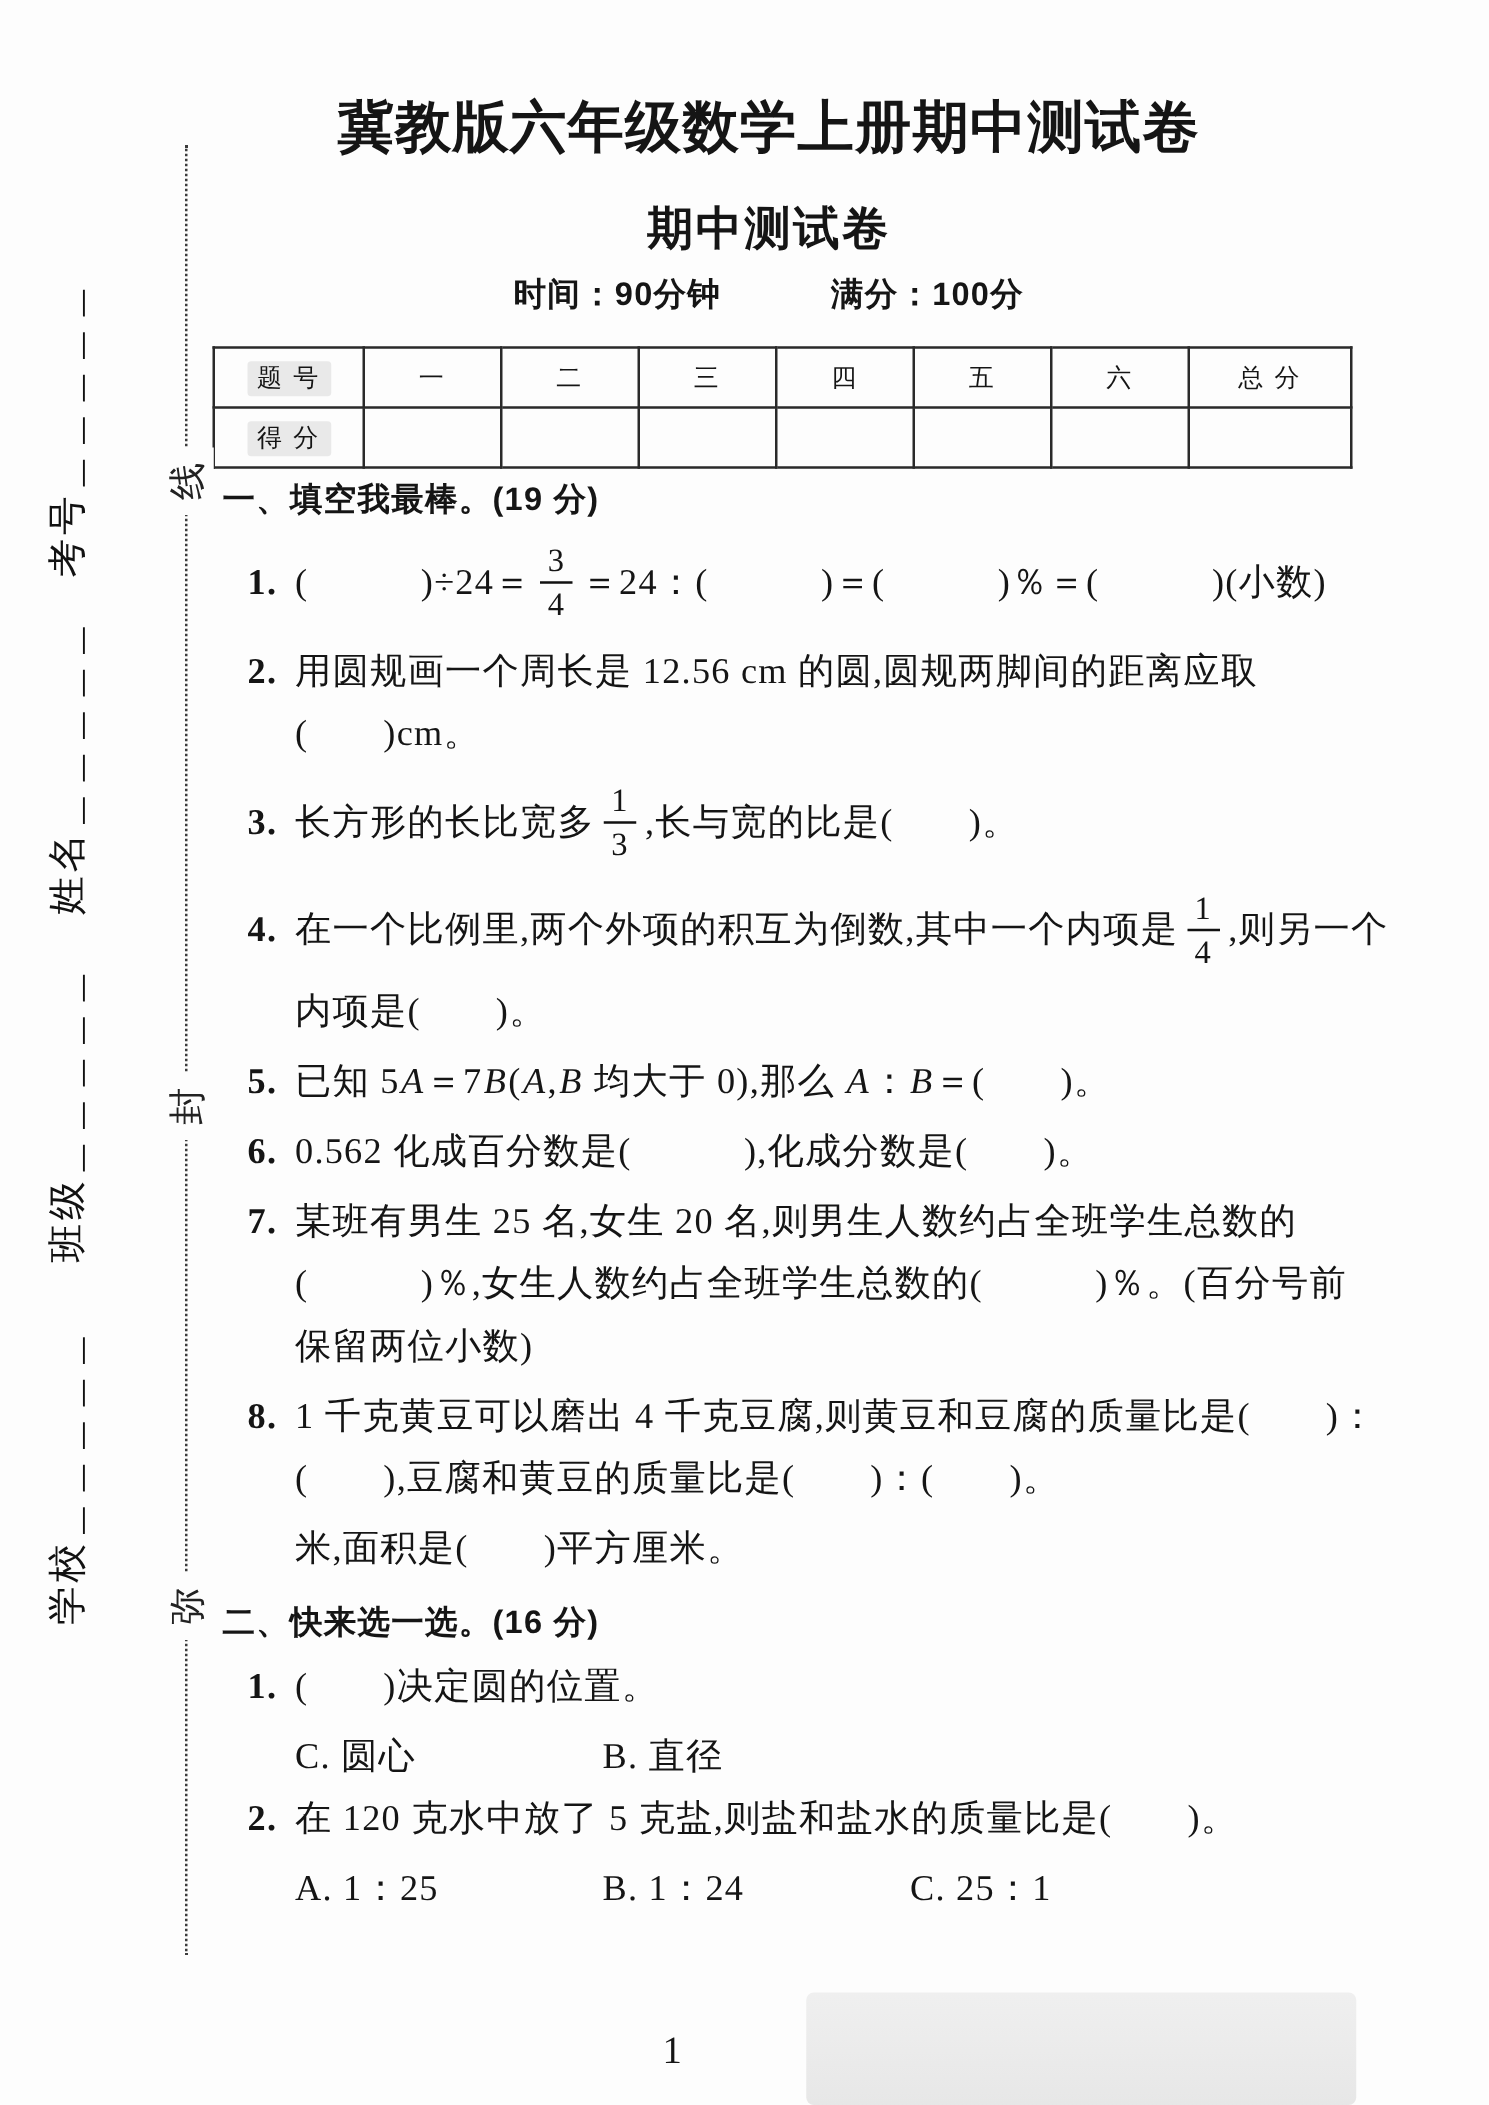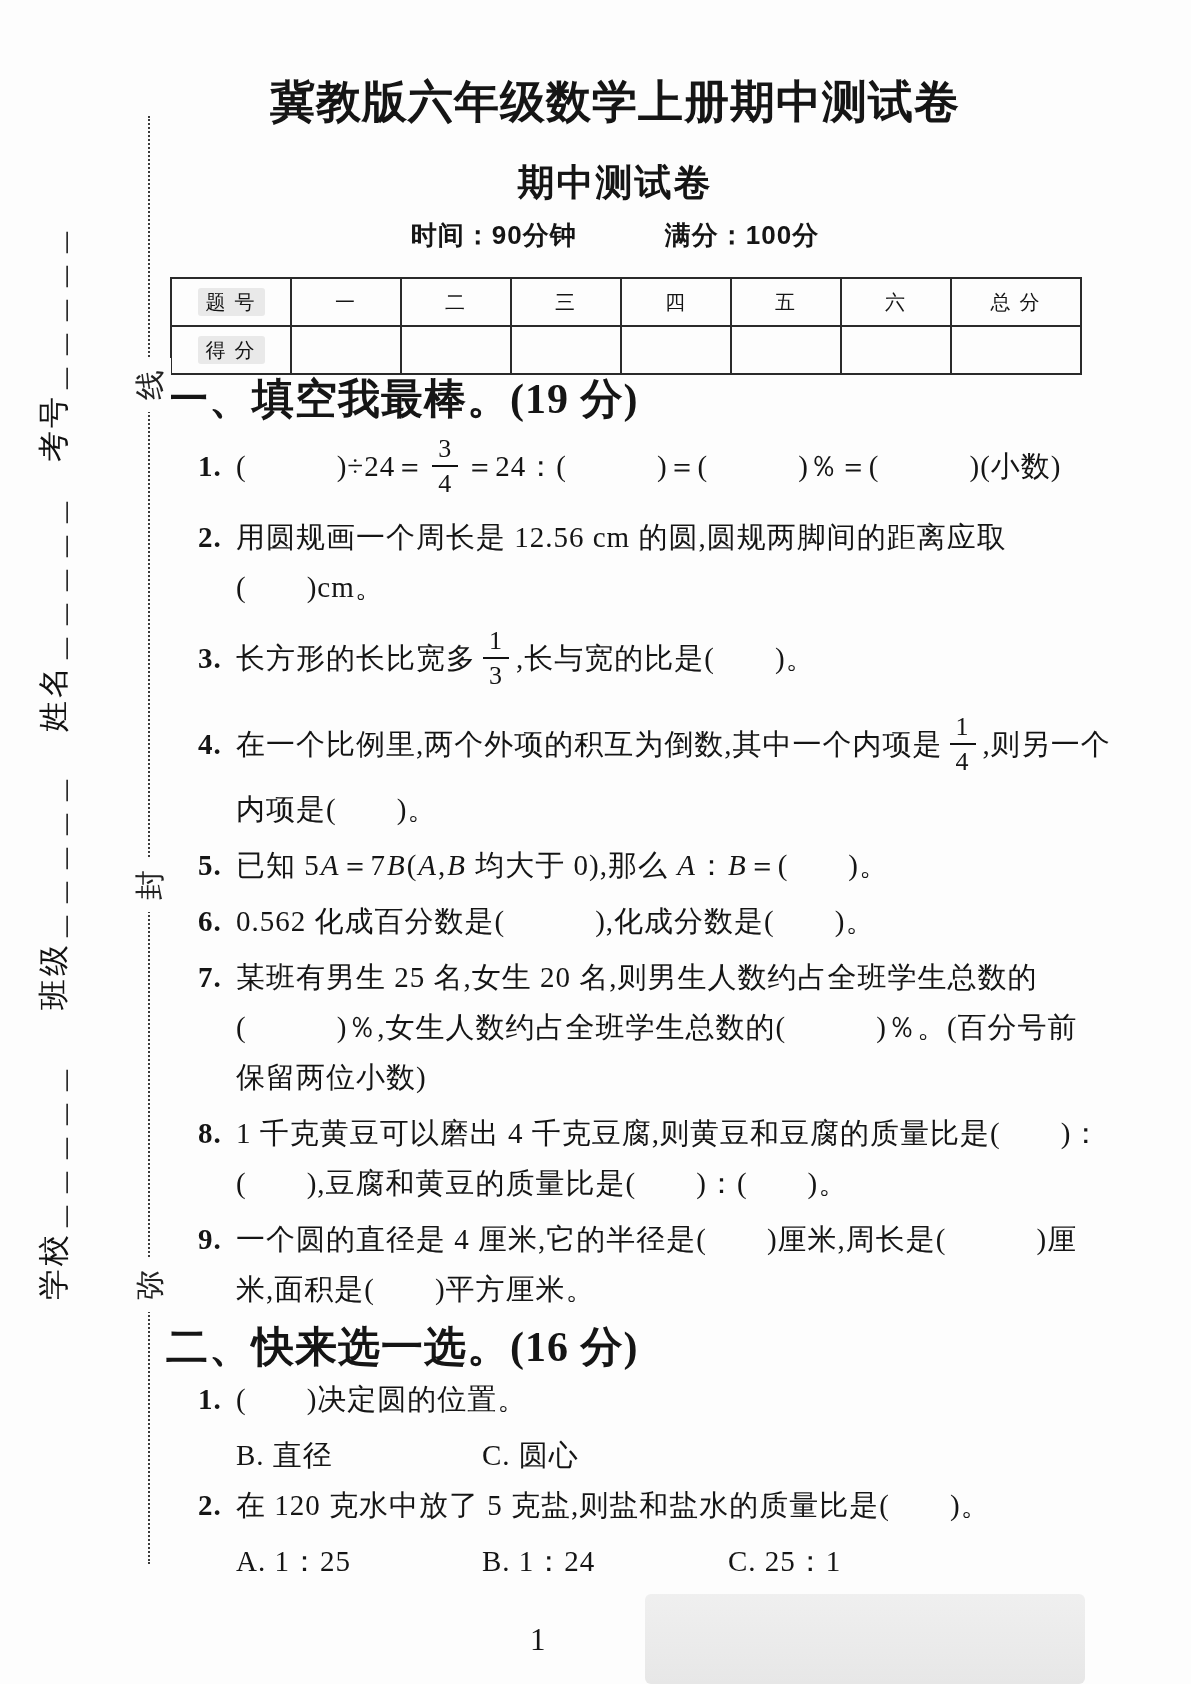--- a/index.html
+++ b/index.html
@@ -28,22 +28,22 @@
       transform:rotate(-90deg);transform-origin:0 0;
       font-size:31px;letter-spacing:3px;color:#111;}
   .seal-line{position:absolute;left:148px;top:116px;height:1448px;width:0;
       border-left:2px dotted #3c3c3c;z-index:1;}
   .seal-char{position:absolute;left:130px;white-space:nowrap;
       transform:rotate(-90deg);transform-origin:0 0;
       font-size:30px;background:#fdfdfd;padding:0 12px;z-index:2;color:#222;}
   
   .content{position:absolute;left:166px;top:378px;width:905px;font-size:29px;
       letter-spacing:1px;line-height:50px;}
-  .sec-heading{font-family:Liberation Serif, serif;font-weight:bold;
-      font-size:42px;line-height:42px;margin:0 0 6px 0;letter-spacing:1px;}
+  .sec-heading{font-family:Liberation Sans, sans-serif;font-weight:bold;
+      font-size:26px;line-height:42px;margin:0 0 6px 12px;letter-spacing:1px;}
   .sec2 .sec-heading{margin-top:12px;}
   .q{margin:0 0 6px 0;padding-left:70px;position:relative;}
   .qline{white-space:nowrap;}
   .qline.first{text-indent:-38px;}
   .qnum{font-weight:bold;display:inline-block;width:38px;text-indent:0;}
   .fline{display:flex;align-items:center;height:80px;white-space:nowrap;}
   .fline .qnum{margin-left:-38px;flex:none;}
   .frac{display:inline-flex;flex-direction:column;align-items:center;
       margin:0 7px;line-height:1.05;font-size:26px;vertical-align:middle;}
   .fnum{border-bottom:2.5px solid #111;padding:0 6px 3px;}
@@ -160,34 +160,33 @@
         <div class="qline"><span>(　　　)％,女生人数约占全班学生总数的(　　　)％。(百分号前</span></div>
         <div class="qline"><span>保留两位小数)</span></div>
       </div>
 
       <div class="q">
         <div class="qline first"><b class="qnum">8.</b><span>1 千克黄豆可以磨出 4 千克豆腐,则黄豆和豆腐的质量比是(　　)：</span></div>
         <div class="qline"><span>(　　),豆腐和黄豆的质量比是(　　)：(　　)。</span></div>
       </div>
 
       <div class="q">
-        <div class="qline first"><b class="qnum">9.</b><span>一个圆的直径是 4 厘米,它的半径是(　　)厘米,周长是(　　　)厘</span></div>
         <div class="qline"><span>米,面积是(　　)平方厘米。</span></div>
       </div>
     </div>
 
     <div class="sec2">
       <div class="sec-heading">二、快来选一选。(16 分)</div>
 
       <div class="q">
         <div class="qline first"><b class="qnum">1.</b><span>(　　)决定圆的位置。</span></div>
       </div>
       <div class="opts">
+        <span class="opt">C. 圆心</span>
         <span class="opt">B. 直径</span>
-        <span class="opt">C. 圆心</span>
       </div>
 
       <div class="q">
         <div class="qline first"><b class="qnum">2.</b><span>在 120 克水中放了 5 克盐,则盐和盐水的质量比是(　　)。</span></div>
       </div>
       <div class="opts">
         <span class="opt">A. 1：25</span>
         <span class="opt">B. 1：24</span>
         <span class="opt">C. 25：1</span>
       </div>

